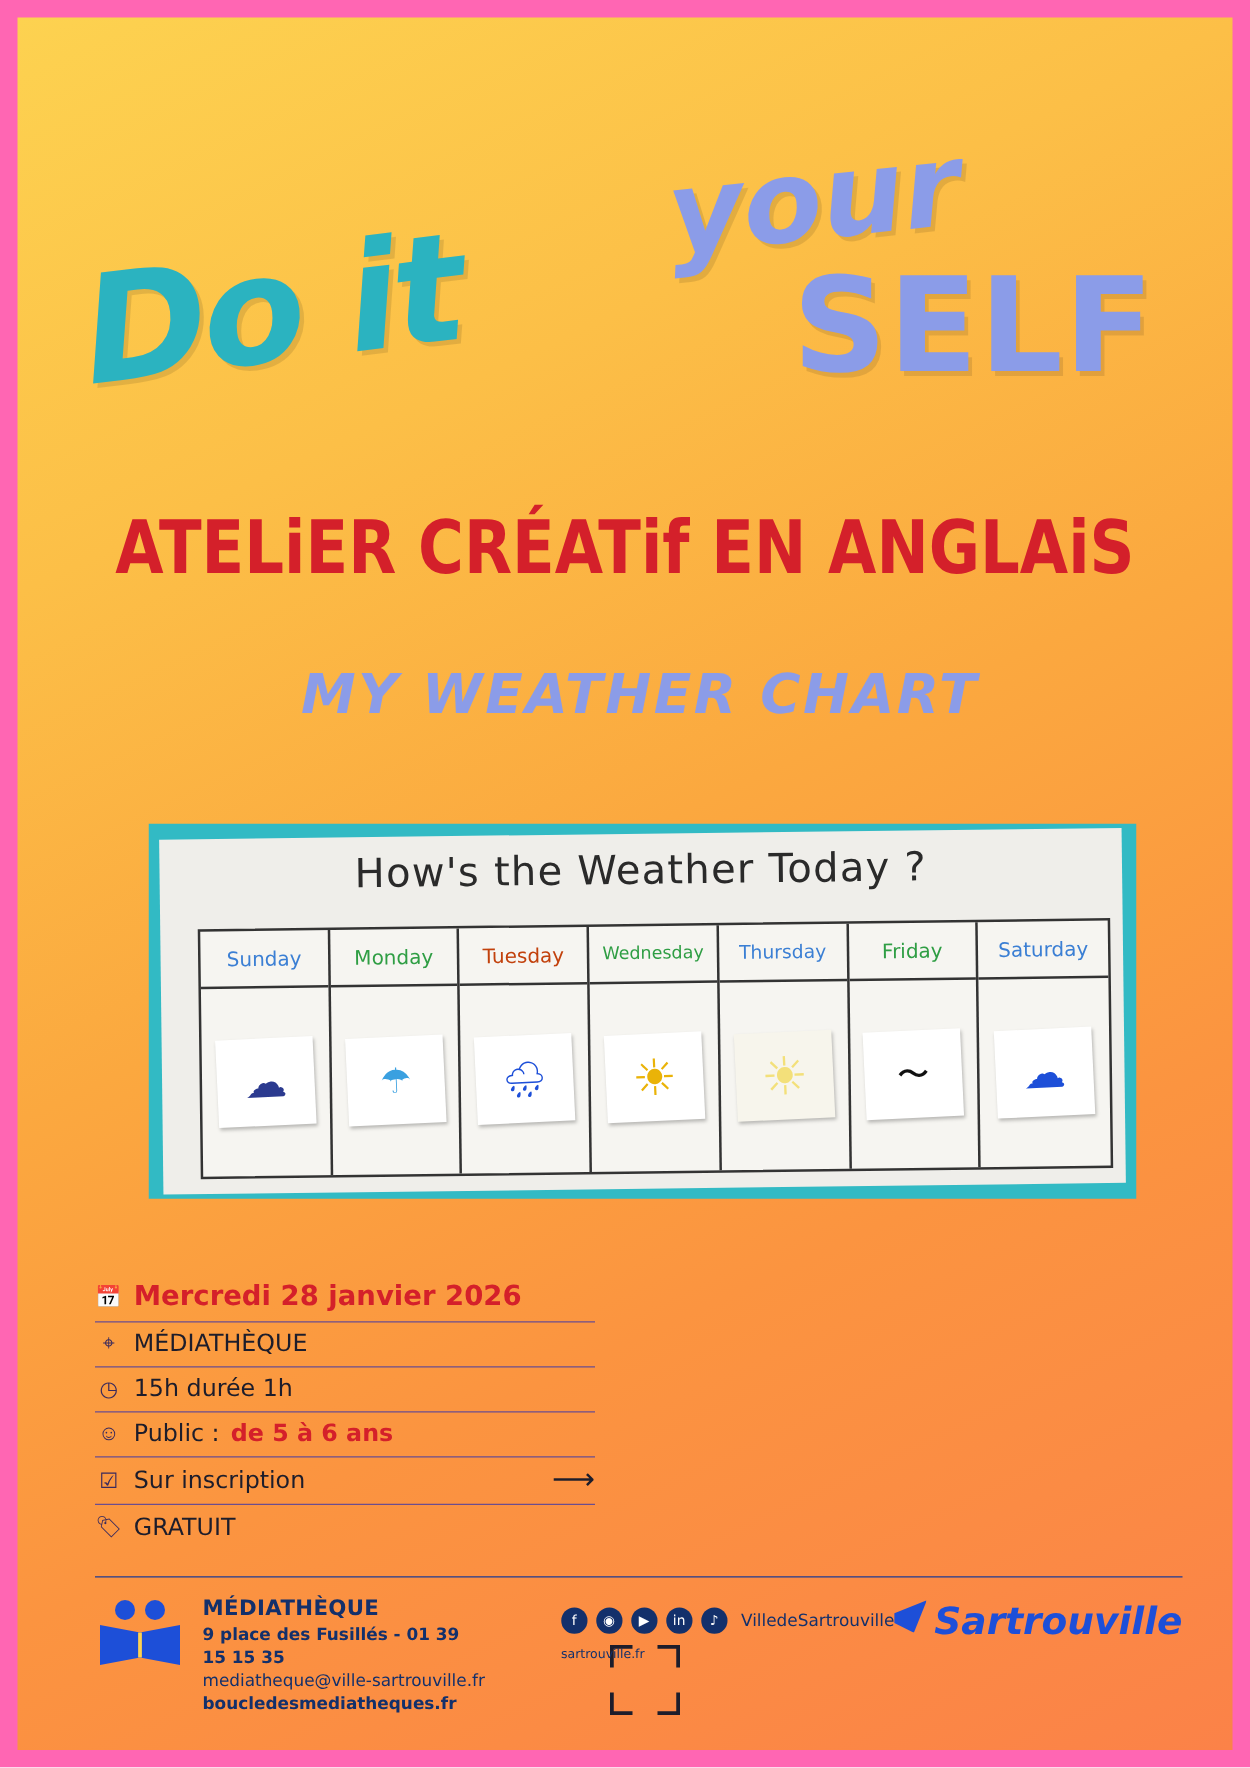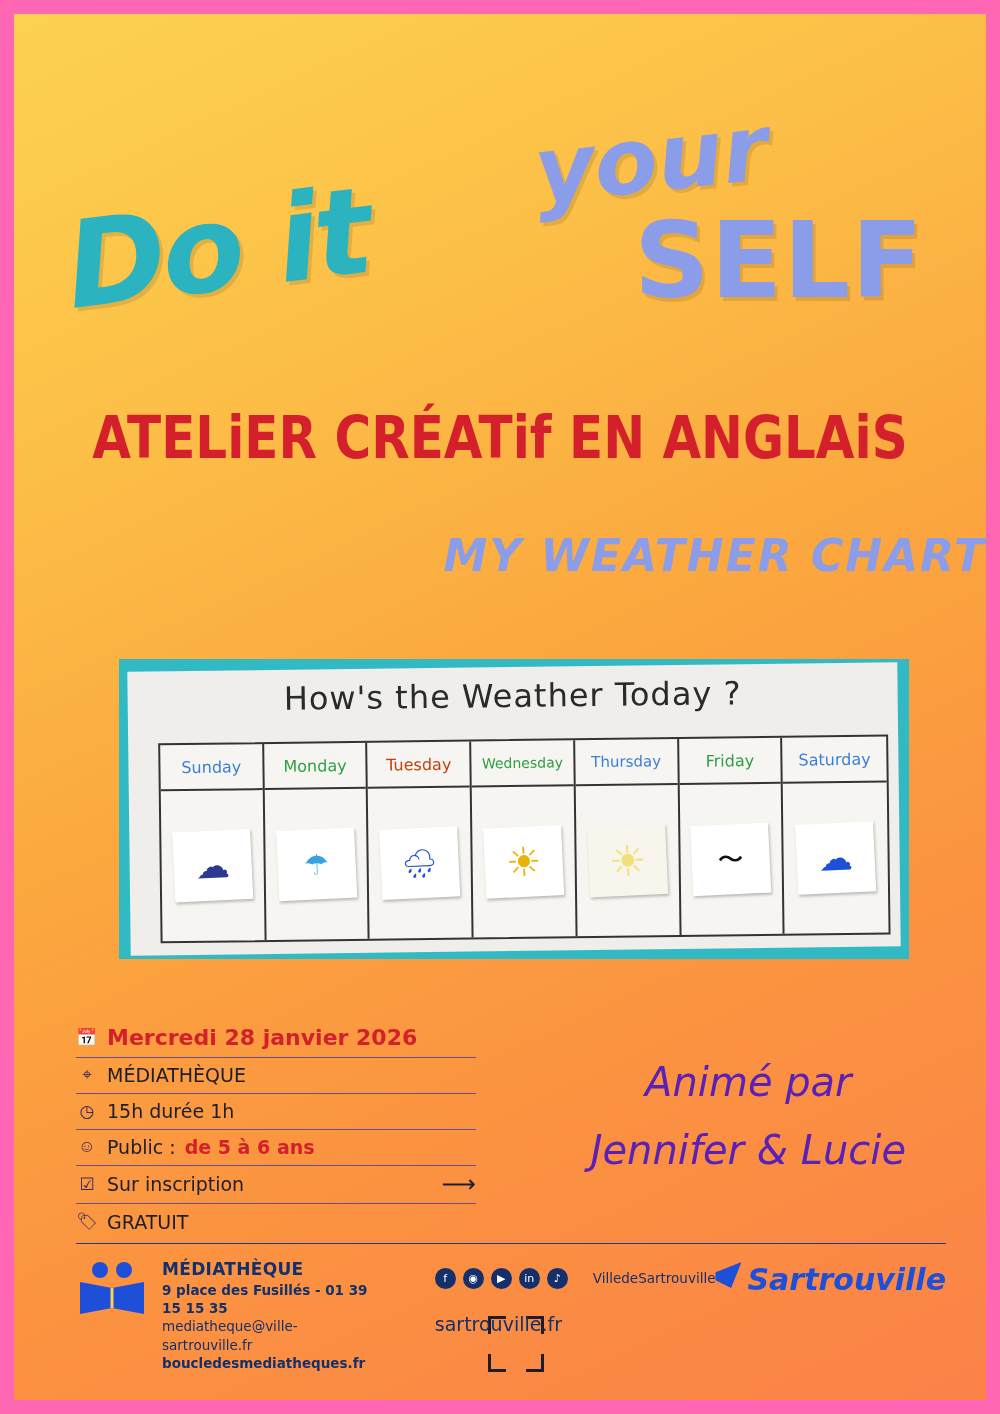--- a/index.html
+++ b/index.html
@@ -71,22 +71,22 @@
     text-align: center;
     font-family: "DejaVu Sans", sans-serif;
     font-size: 50px;
     font-weight: bold;
     color: #d4202a;
     letter-spacing: 0px;
     transform: scaleY(1.18);
   }
   .subtitle-blue {
     position: absolute;
-    top: 516px; left: 0; width: 100%;
-    text-align: right;
+    top: 516px; left: 12px; width: 100%;
+    text-align: center;
     font-family: "DejaVu Sans", sans-serif;
     font-size: 44px;
     font-weight: bold;
     font-style: italic;
     color: #8b9ce8;
     letter-spacing: 2px;
   }
 
   
   .photo-frame {
@@ -242,22 +242,22 @@
     font-family: "DejaVu Sans", sans-serif;
     color: #13306b;
   }
   .soc-row { display: flex; align-items: center; gap: 7px; }
   .soc {
     width: 21px; height: 21px; border-radius: 50%;
     background: #13306b; color: #fff;
     font-size: 11px;
     display: flex; align-items: center; justify-content: center;
   }
-  .soc-label { font-size: 13.5px; margin-left: 18px; }
-  .soc-site { font-size: 19px; margin-top: 24px; }
+  .soc-label { font-size: 13.5px; margin-left: 4px; }
+  .soc-site { font-size: 10px; margin-top: 11px; }
   .brand {
     margin-left: auto;
     margin-top: 4px;
     display: flex; align-items: flex-start; gap: 6px;
   }
   .brand-mark {
     width: 26px; height: 26px;
     background: #1d4fd8;
     clip-path: polygon(0 40%, 100% 0, 60% 100%, 0 70%);
   }
@@ -391,24 +391,20 @@
             <span class="br"></span>
         </span>
       </div>
 
       <div class="info-row" style="border-bottom:none">
         <span class="ico">🏷</span>
         <span class="info-text">GRATUIT</span>
       </div>
     </div>
 
-    <div class="anime">
-      <div class="l1">Animé par</div>
-      <div class="l2">Jennifer &amp; Lucie</div>
-    </div>
 
     <div class="footer">
       <div class="book-icon">
         <svg viewBox="0 0 72 62" xmlns="http://www.w3.org/2000/svg">
           <circle cx="24" cy="12" r="8" fill="#1d4fd8"></circle>
           <circle cx="48" cy="12" r="8" fill="#1d4fd8"></circle>
           <path d="M4 24 L36 30 L68 24 L68 56 L36 50 L4 56 Z" fill="#1d4fd8"></path>
           <path d="M36 30 L36 50" stroke="#fdd250" stroke-width="3"></path>
         </svg>
       </div>

